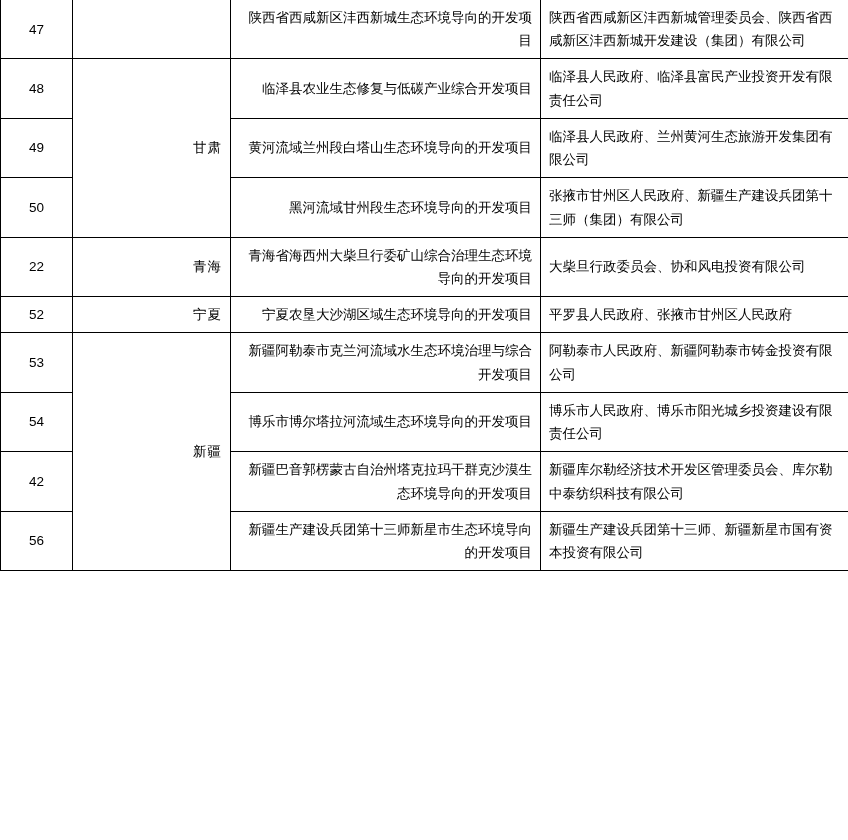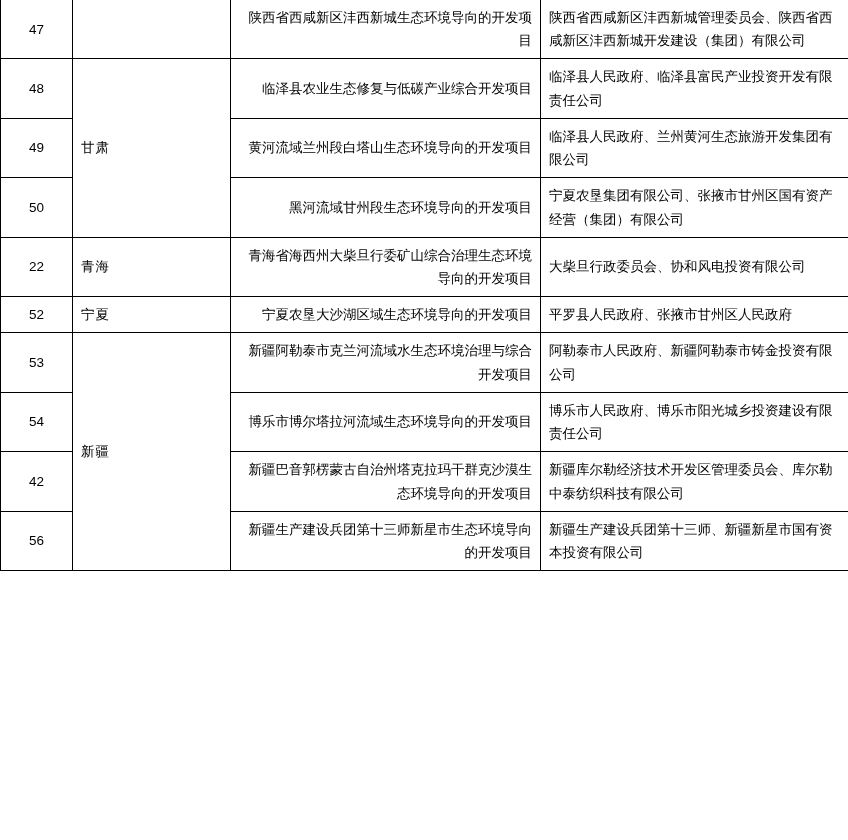--- a/index.html
+++ b/index.html
@@ -34,21 +34,21 @@
     box-sizing: border-box;
     word-break: break-all;
   }
   td.col-index {
     width: 72px;
     text-align: center;
     font-size: 14px;
   }
   td.col-region {
     width: 158px;
-    text-align: left;
+    text-align: right;
     font-size: 14px;
     letter-spacing: 1px;
   }
   td.col-project {
     width: 310px;
     text-align: right;
   }
   td.col-entity {
     width: 308px;
     text-align: left;
@@ -82,21 +82,21 @@
 
       <tr>
         <td class="col-index">49</td>
         <td class="col-project">黄河流域兰州段白塔山生态环境导向的开发项目</td>
         <td class="col-entity">临泽县人民政府、兰州黄河生态旅游开发集团有限公司</td>
       </tr>
 
       <tr>
         <td class="col-index">50</td>
         <td class="col-project">黑河流域甘州段生态环境导向的开发项目</td>
-        <td class="col-entity">宁夏农垦集团有限公司、张掖市甘州区国有资产经营（集团）有限公司</td>
+        <td class="col-entity">张掖市甘州区人民政府、新疆生产建设兵团第十三师（集团）有限公司</td>
       </tr>
 
       <tr>
         <td class="col-index">22</td>
         <td class="col-region">青海</td>
         <td class="col-project">青海省海西州大柴旦行委矿山综合治理生态环境导向的开发项目</td>
         <td class="col-entity">大柴旦行政委员会、协和风电投资有限公司</td>
       </tr>
 
       <tr>

